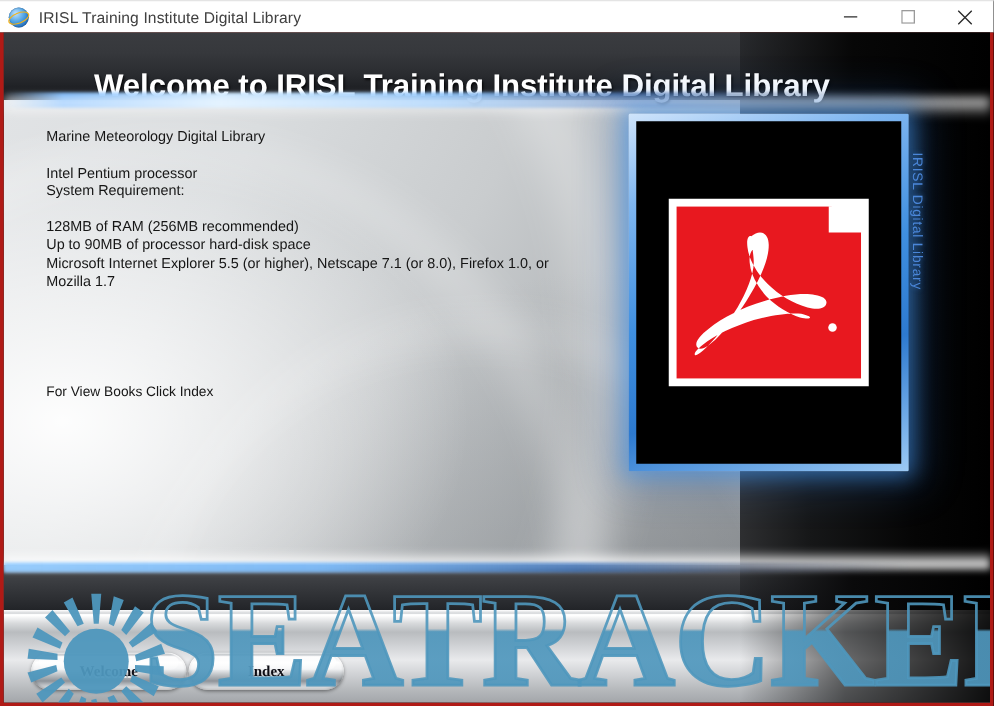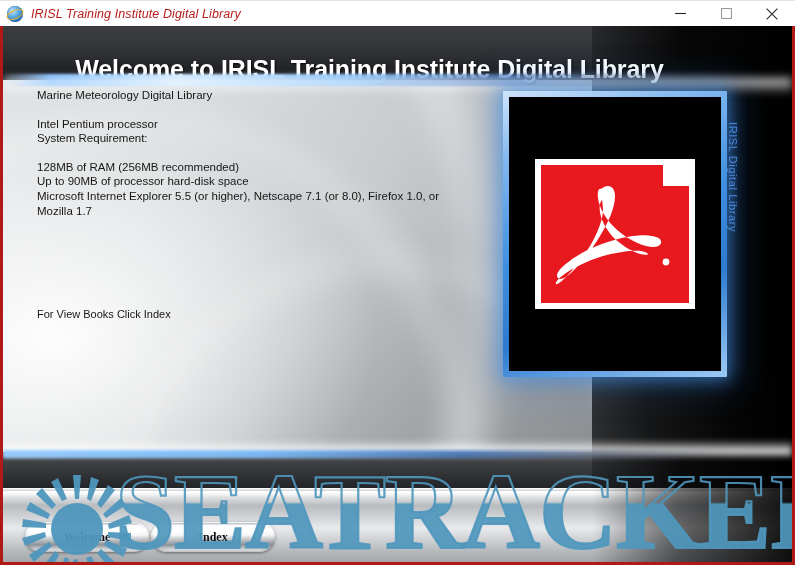--- a/index.html
+++ b/index.html
@@ -26,21 +26,21 @@
     position: absolute; inset: 0; border-radius: 50%;
     background: radial-gradient(circle at 35% 30%, #bfe2ff 0%, #4fa3e3 45%, #1f66b5 80%, #134a8a 100%);
     box-shadow: inset 0 0 1px #0a3566;
   }
   #title-icon .ring {
     position: absolute; left: -1px; top: 4px; width: 18px; height: 9px;
     border: 1.6px solid #f0b21c; border-radius: 50%;
     transform: rotate(-22deg);
   }
   #title-text {
-    font-size: 12.5px; color: #b91c1c; letter-spacing: 0.1px; white-space: nowrap; font-style: italic;
+    font-size: 12.5px; color: #404040; letter-spacing: 0.1px; white-space: nowrap;
   }
   #winctl { margin-left: auto; display: flex; height: 26px; }
   #winctl .wbtn {
     width: 46px; height: 26px; display: flex; align-items: center; justify-content: center;
   }
   #winctl .wbtn svg { display: block; }
 
   
   #frame {
     position: absolute; left: 0; top: 26px; width: 795px; height: 539px;
@@ -116,21 +116,21 @@
     filter: blur(1.2px);
   }
   #header-glow2 {
     position: absolute; left: 0; top: 52px; width: 789px; height: 16px;
     background: linear-gradient(180deg, rgba(255,255,255,0.85) 0%, rgba(255,255,255,0) 100%);
     filter: blur(4px);
   }
 
   
   #copy {
-    position: absolute; left: 34px; top: 62px; width: 410px;
+    position: absolute; left: 34px; top: 77px; width: 410px;
     font-size: 11.5px; line-height: 14.6px; color: #161616;
   }
   #copy .blk { margin-bottom: 14px; }
   #copy .blk:last-child { margin-bottom: 4px; }
   #copy .ln { white-space: pre-wrap; }
   #cta { position: absolute; left: 34px; top: 282px; font-size: 11px; color: #161616; }
 
   
   #pdf-wrap {
     position: absolute; left: 500px; top: 65px; width: 224px; height: 286px;

